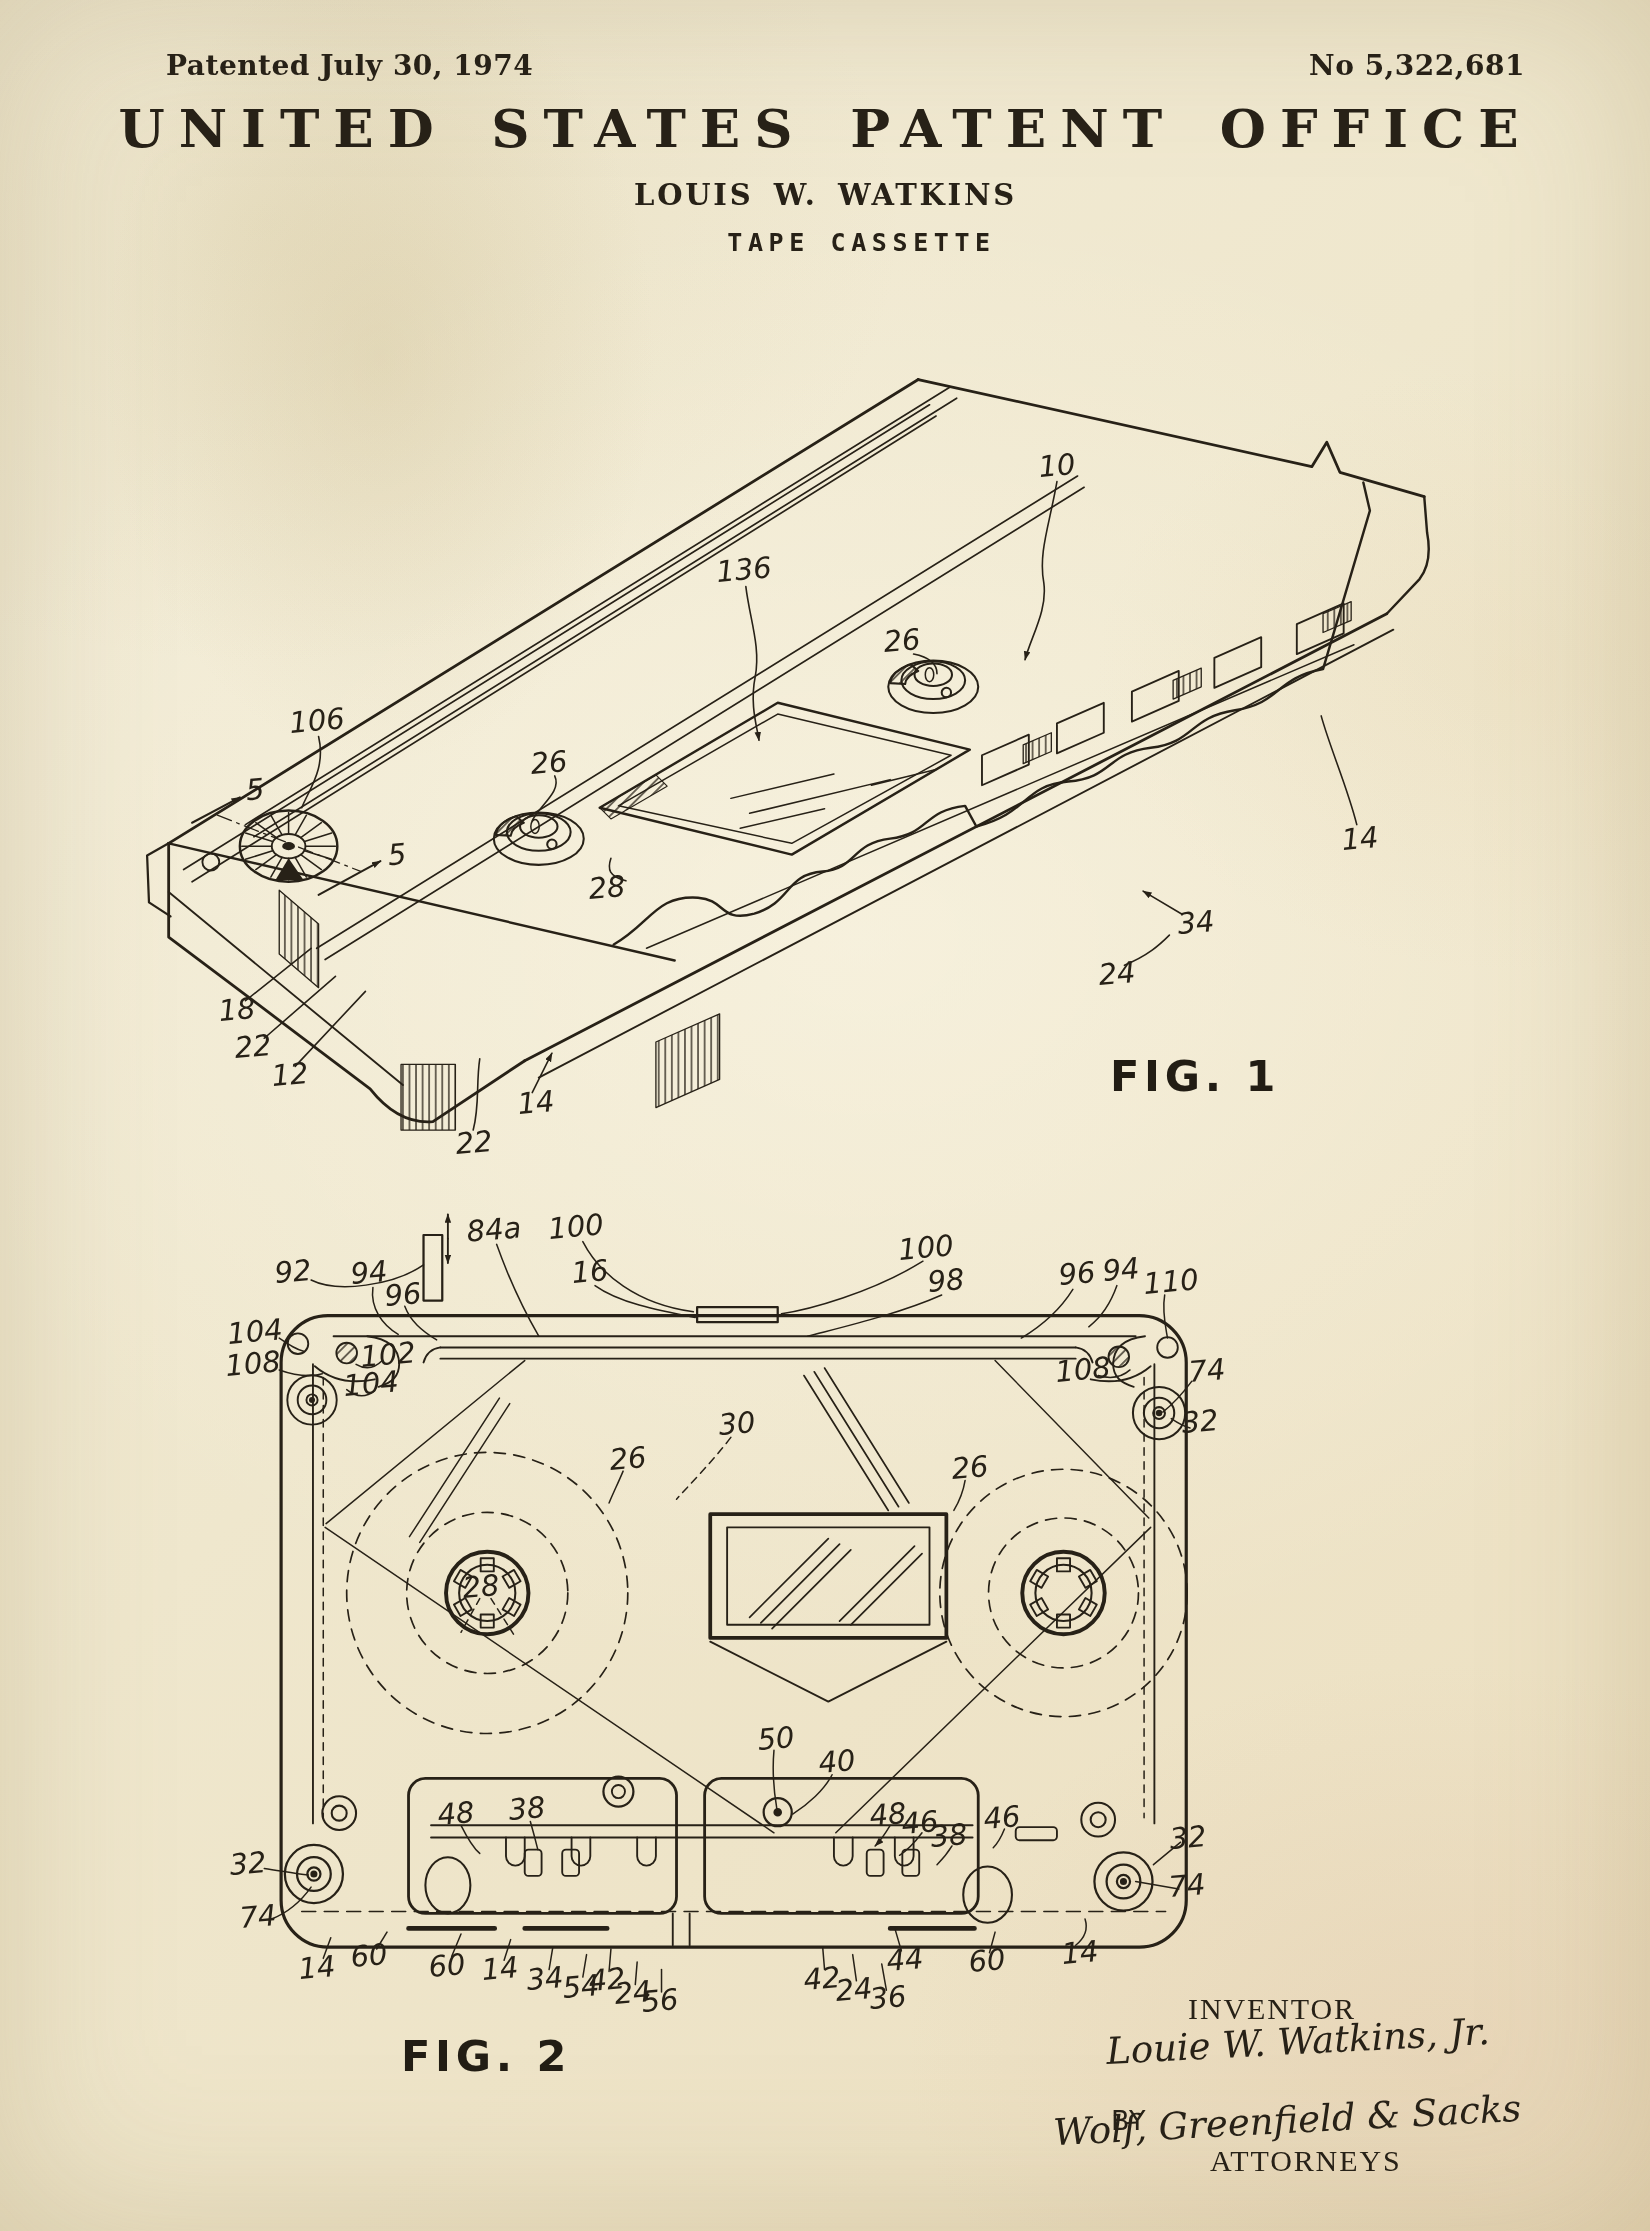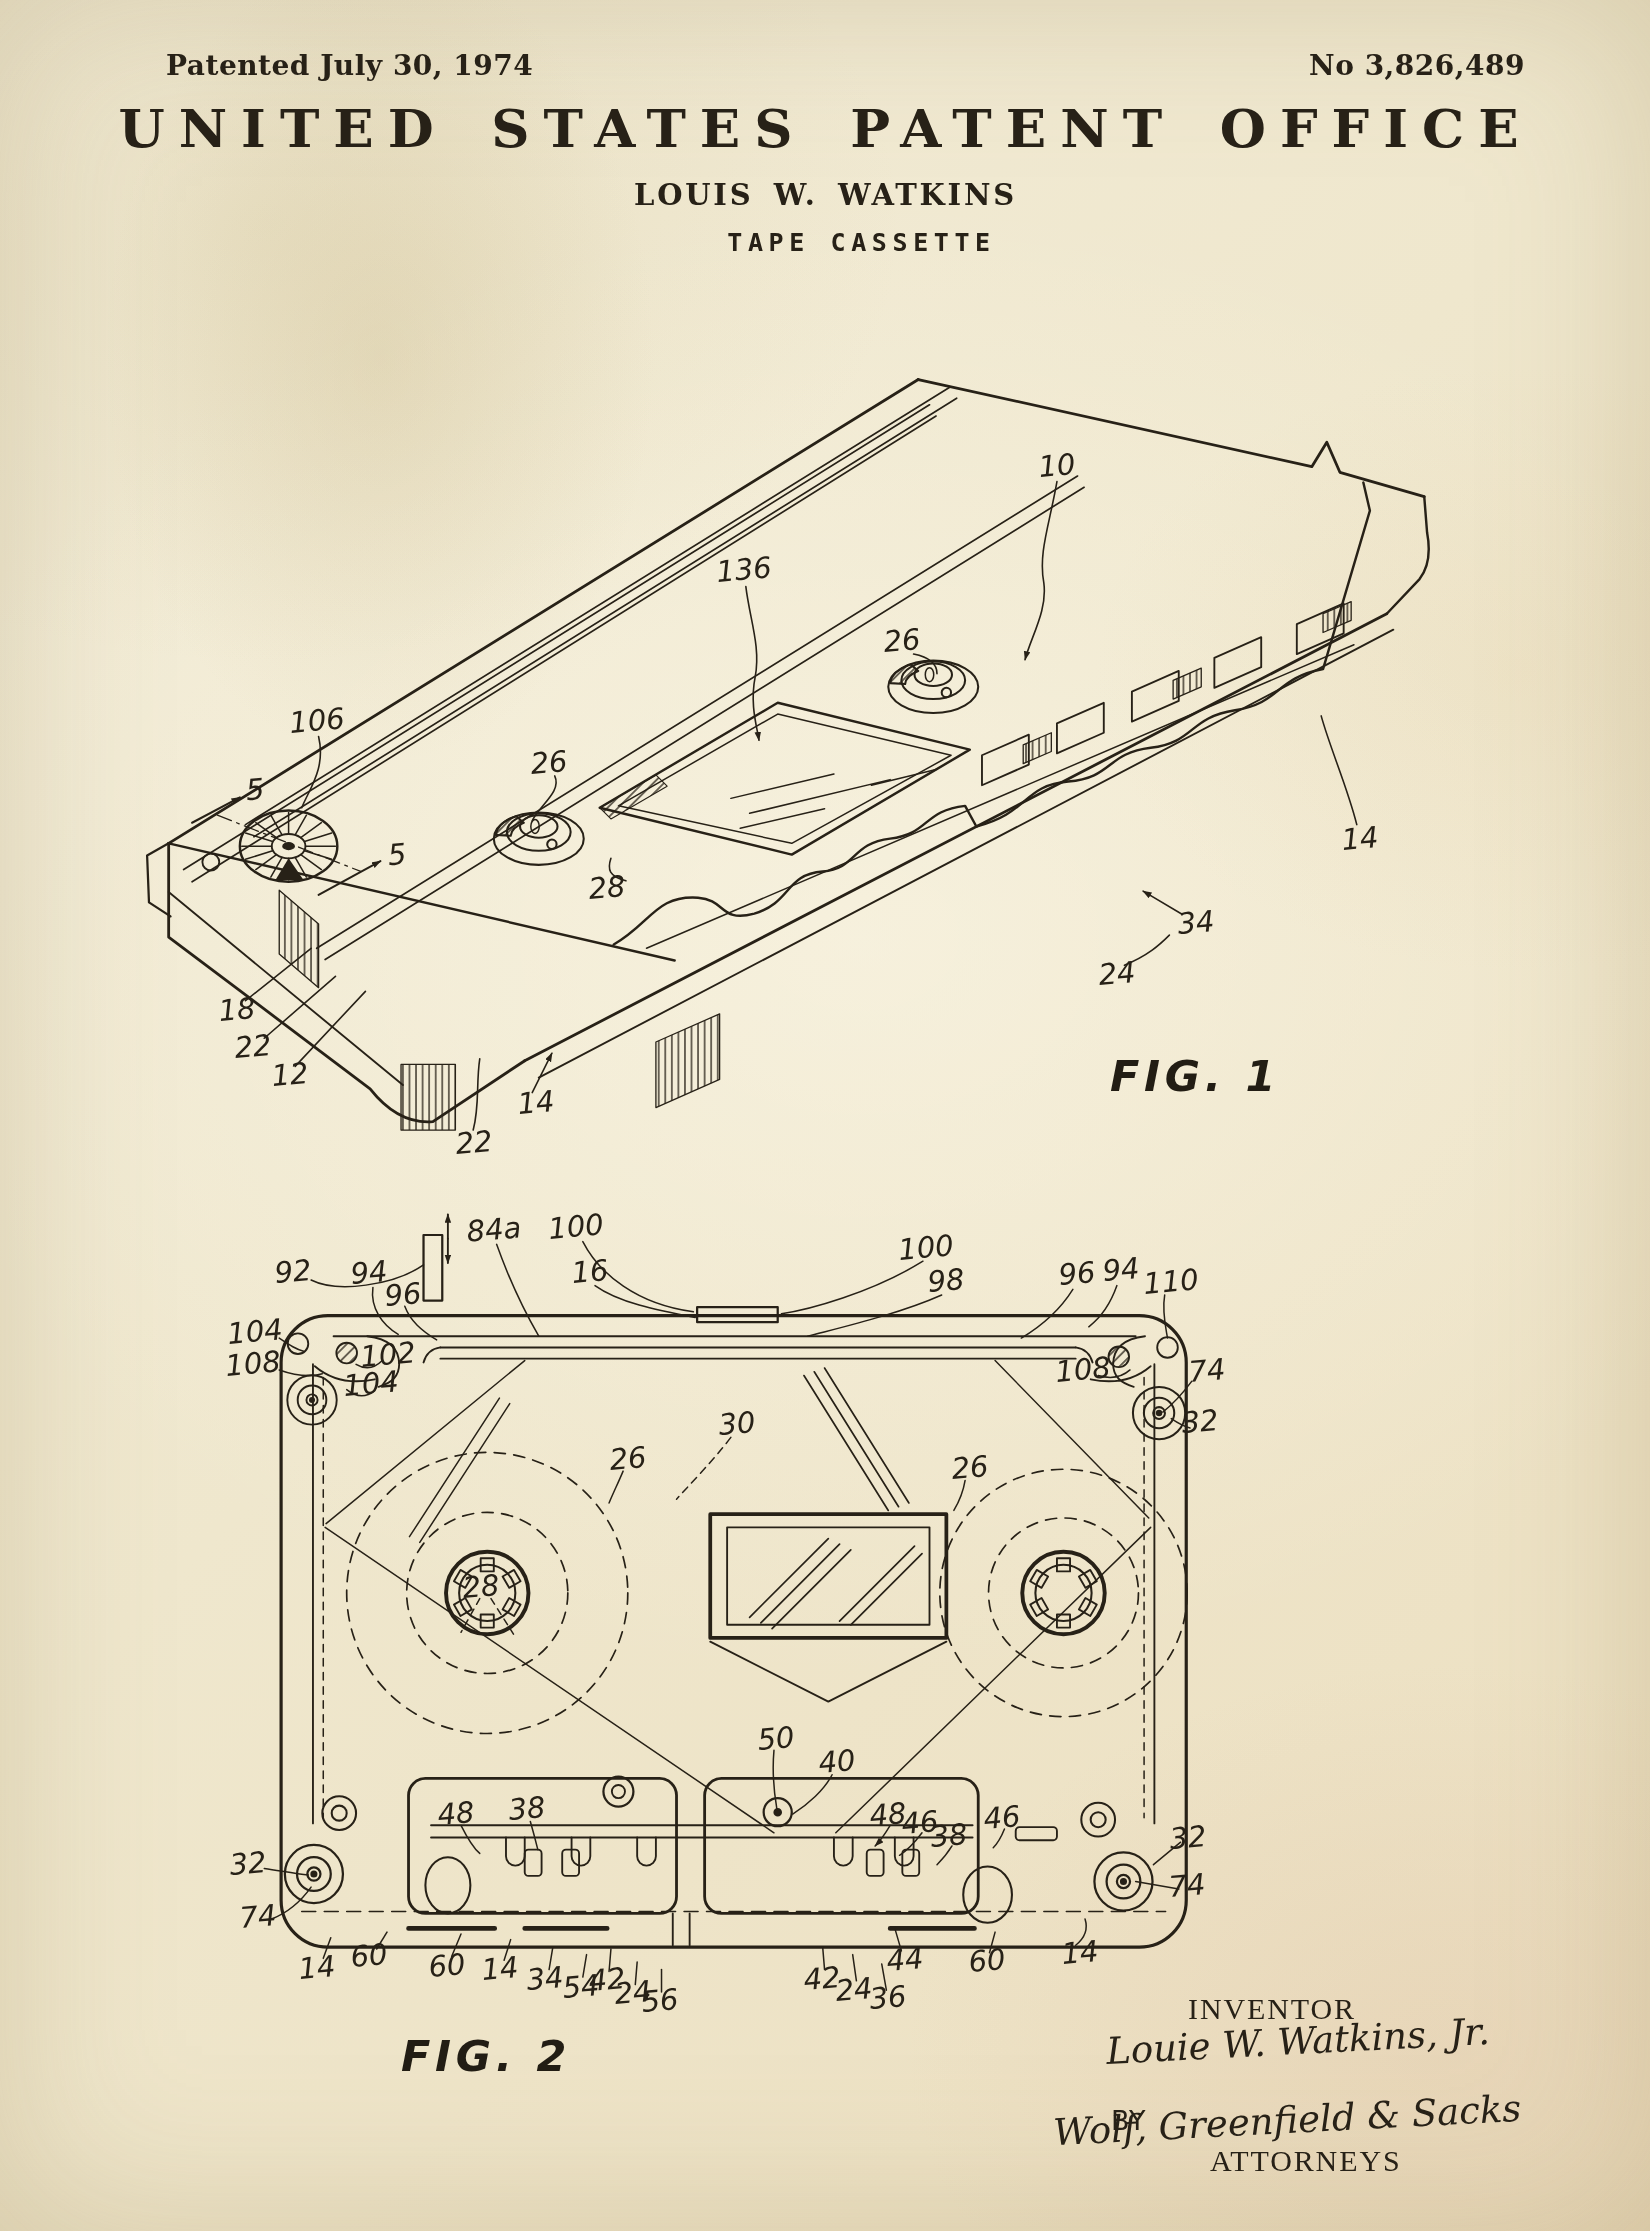--- a/index.html
+++ b/index.html
@@ -32,33 +32,33 @@
   .filed-line{left:0;top:266px;width:100%;text-align:center;
     font-family:"DejaVu Sans Mono", monospace;font-size:26px;letter-spacing:1.9px;font-weight:700;}
   svg.art{left:0;top:0;}
   .ref-label{
     position:absolute;transform:translate(-50%,-50%) rotate(-5deg);
     font-family:"DejaVu Sans", sans-serif;font-style:italic;font-size:29px;font-weight:400;
     color:#272117;white-space:nowrap;line-height:1;
   }
   .fig-caption{
     position:absolute;font-family:"DejaVu Sans", sans-serif;font-weight:700;
-    font-size:43px;letter-spacing:4.7px;color:#221d14;white-space:nowrap;font-style:italic;
+    font-size:43px;letter-spacing:4.7px;color:#221d14;white-space:nowrap;
   }
   .sig-head{font-family:Liberation Serif, serif;font-size:30px;letter-spacing:1.9px;font-weight:400;}
   .sig-script{font-style:italic;font-family:"DejaVu Serif", serif;font-size:37px;white-space:nowrap;transform:rotate(-3deg);}
   .sig-by{font-family:"DejaVu Sans", sans-serif;font-size:27px;letter-spacing:0.9px;margin-top:34px;}
 </style>
 </head>
 <body>
 
 <div class="page">
 
   <div class="abs hdr-small" style="left:125px;top:49px;">Patented July 30, 1974</div>
-  <div class="abs hdr-small" style="right:126px;top:49px;">No 3,826,489</div>
+  <div class="abs hdr-small" style="right:126px;top:49px;">No 5,322,681</div>
   <div class="abs inventor-line">LOUIS W. WATKINS</div>
   <div class="abs office-title">UNITED STATES PATENT OFFICE</div>
   <div class="abs doc-title">TAPE CASSETTE</div>
 
   <svg class="abs art" width="1651" height="2232" viewBox="0 0 1762 2382">
     <defs>
       <marker id="ah" markerWidth="12" markerHeight="10" refX="9" refY="3.5" orient="auto" markerUnits="userSpaceOnUse">
         <path d="M0,0 L10,3.5 L0,7 Z" fill="#272117"></path>
       </marker>
       <pattern id="hv" width="7" height="7" patternUnits="userSpaceOnUse">

